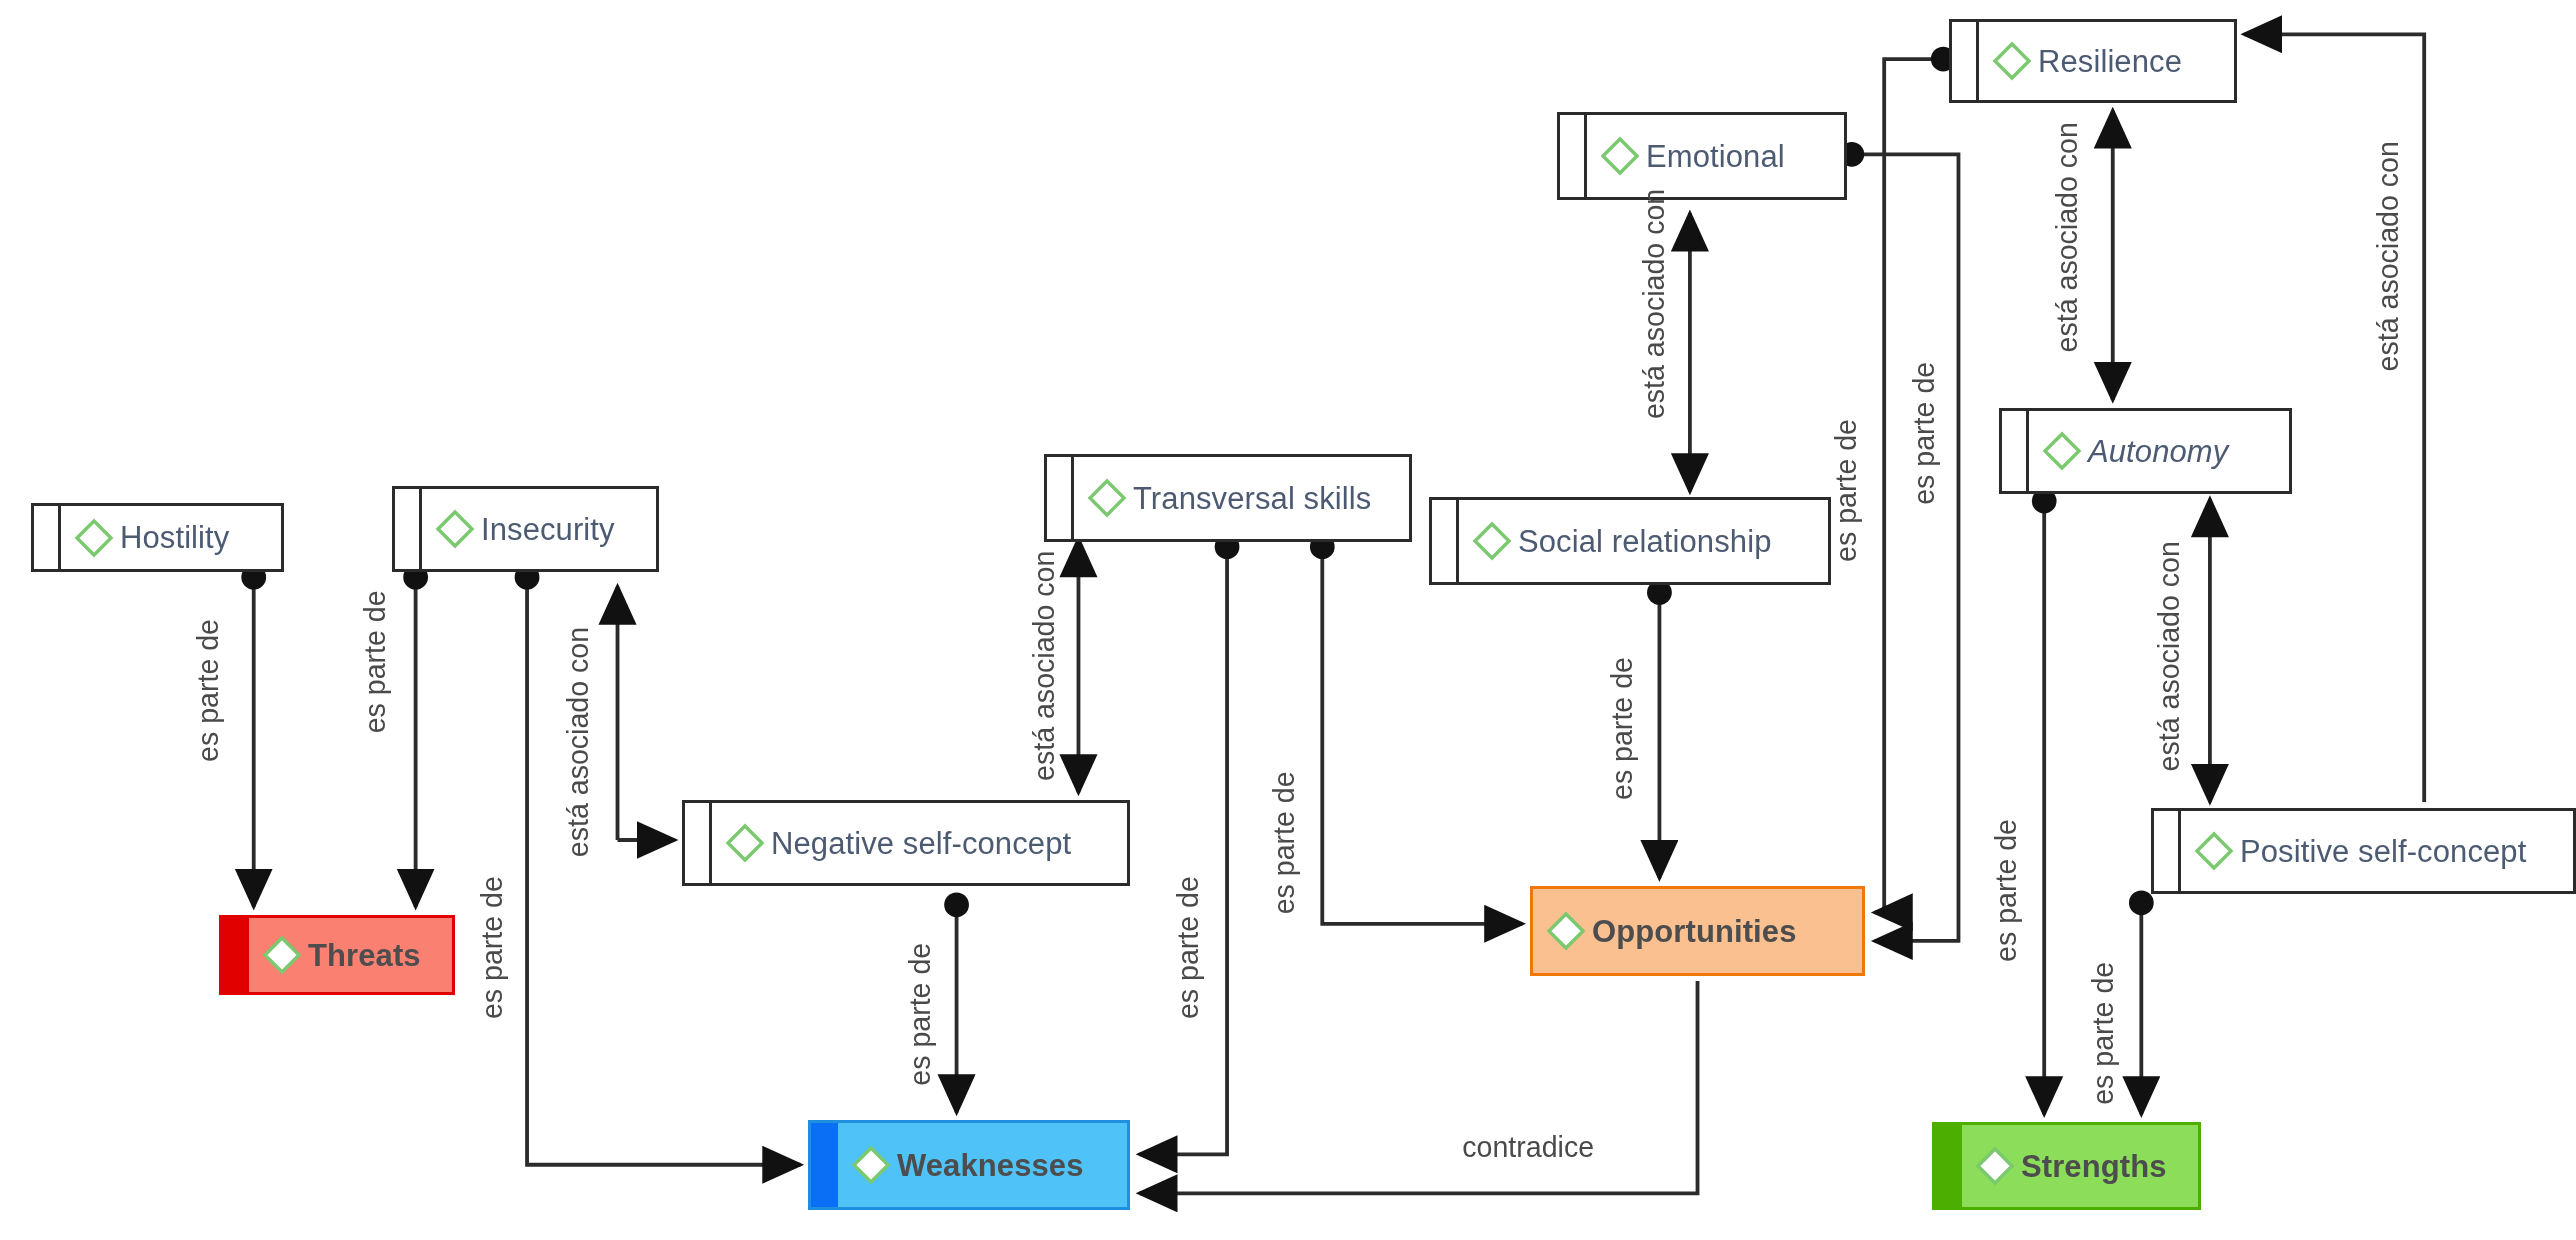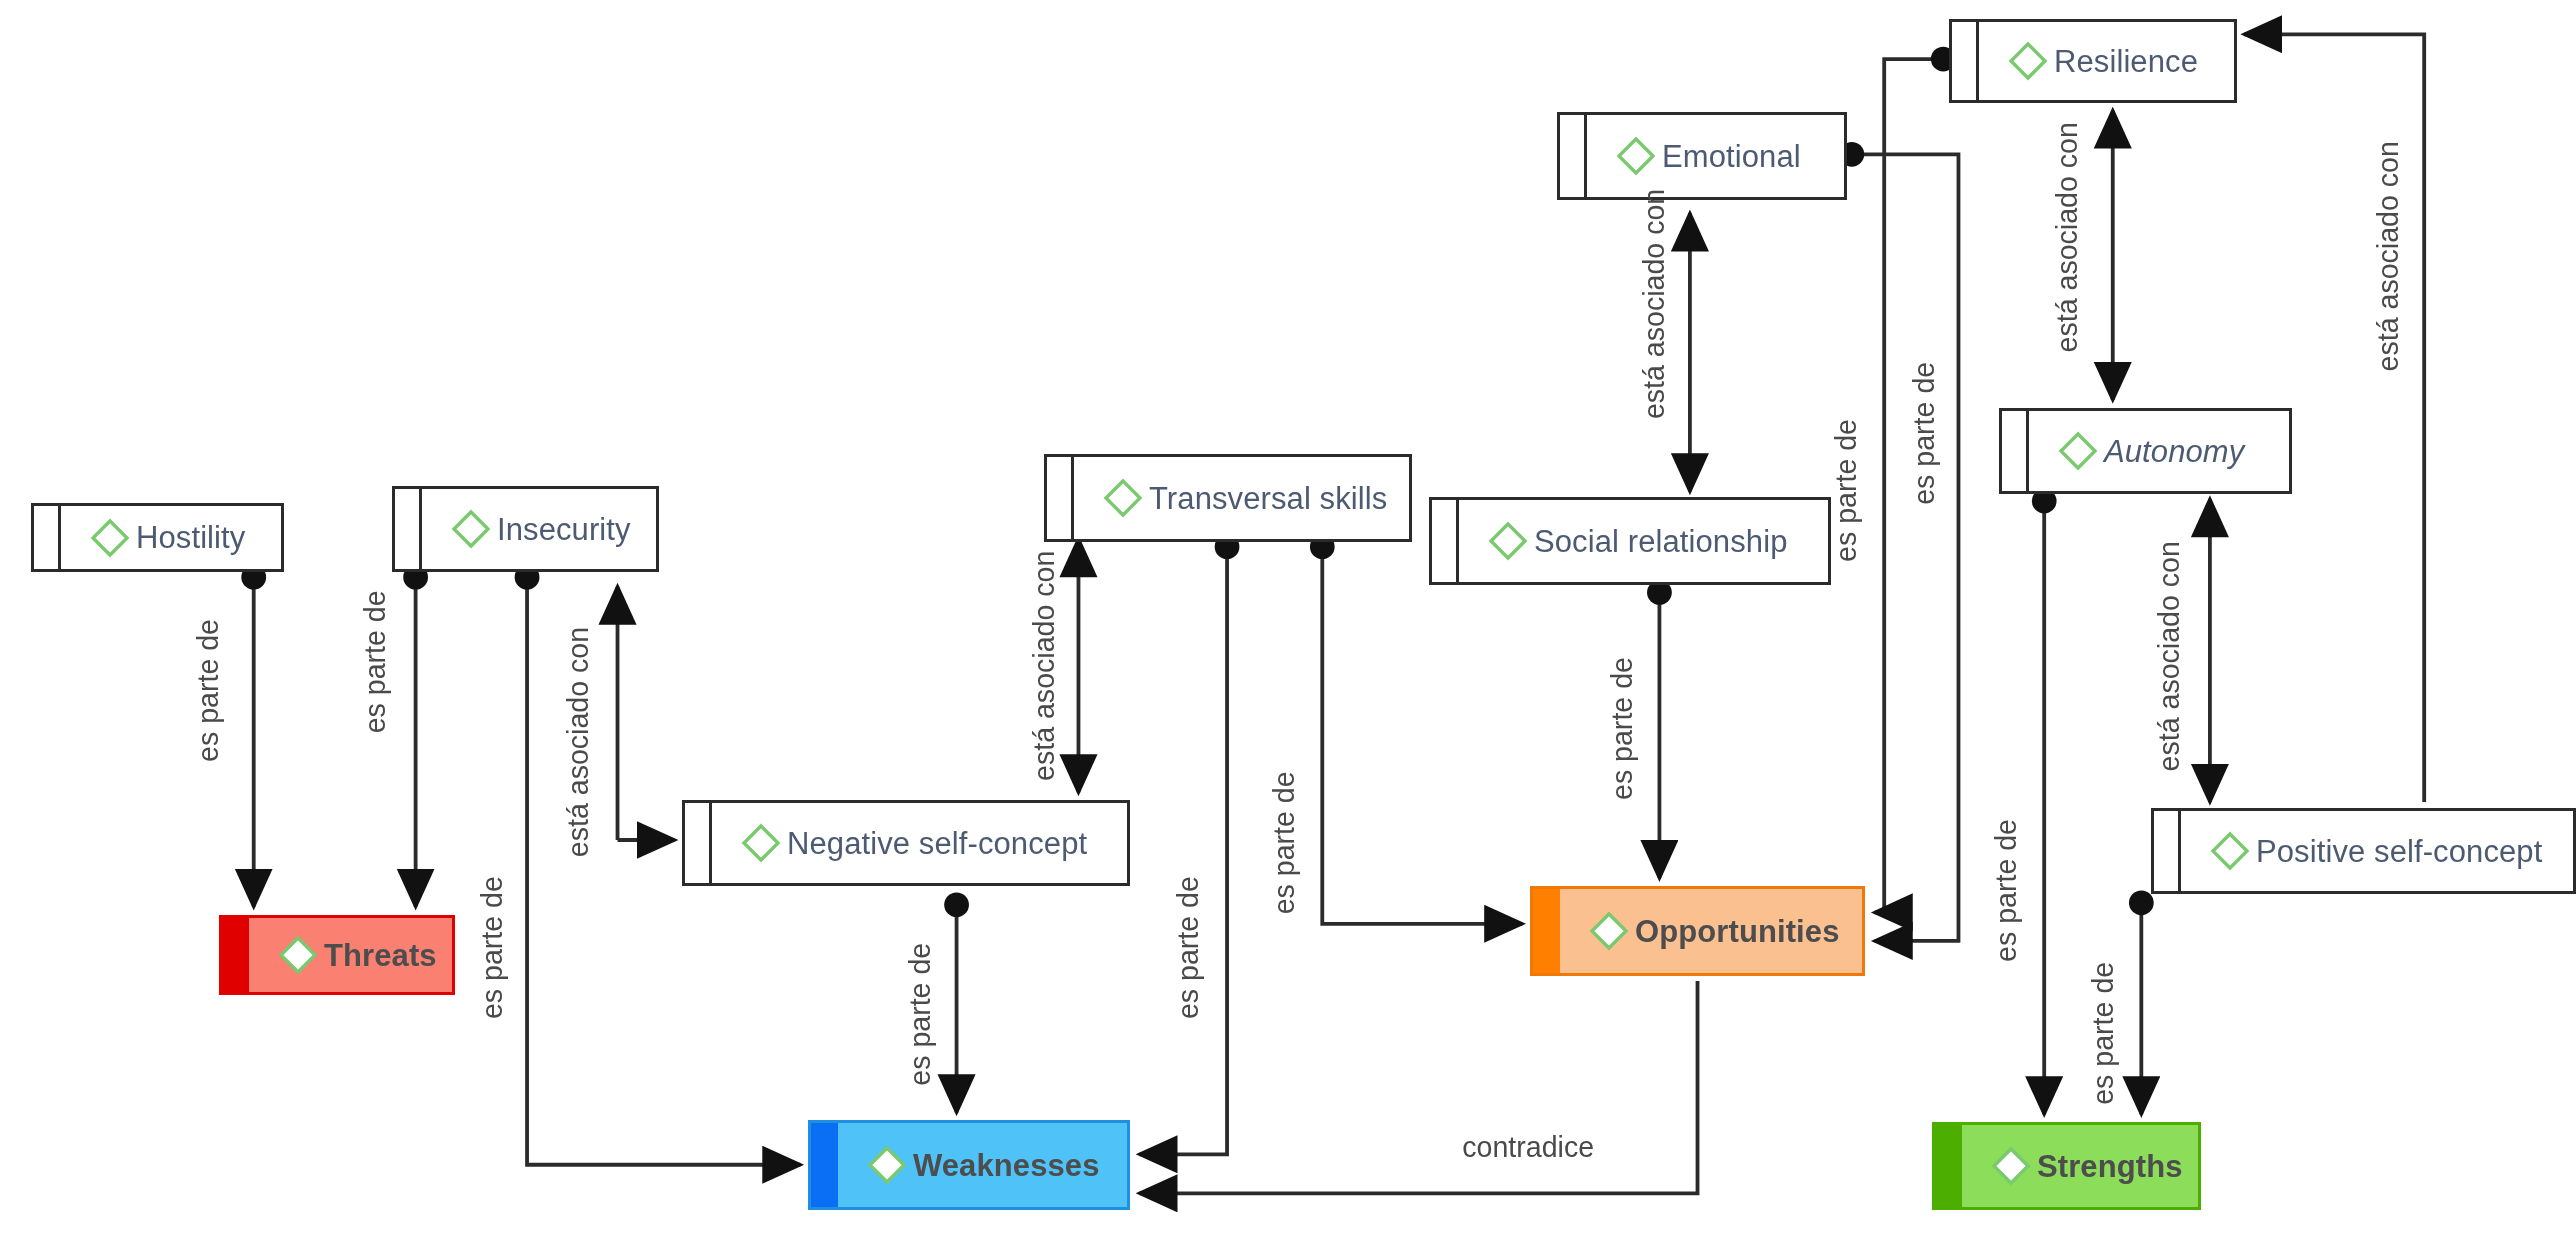--- a/index.html
+++ b/index.html
@@ -2,21 +2,21 @@
 <html><head>
 <meta charset="utf-8">
 <style>
   html,body{margin:0;padding:0;background:#ffffff;}
   body{width:2576px;height:1240px;font-family:"Liberation Sans",sans-serif;overflow:hidden;}
   #stage{position:relative;width:2576px;height:1240px;background:#fff;}
   svg#wires{position:absolute;left:0;top:0;width:2576px;height:1240px;}
   .edge-line{stroke:#2b2b2b;stroke-width:4;fill:none;}
   .edge-dot{fill:#111111;}
   .edge-label{font-family:"Liberation Sans",sans-serif;font-size:30px;fill:#4a4a4a;}
-  .node{position:absolute;box-sizing:border-box;display:flex;align-items:stretch;gap:16px;}
+  .node{position:absolute;box-sizing:border-box;display:flex;align-items:stretch;}
   .node .tab{width:27px;box-sizing:border-box;}
   .node .body{flex:1;display:flex;align-items:center;box-sizing:border-box;padding-left:13.3px;}
   .node .dia{width:40px;height:40px;flex:0 0 40px;margin-right:5.7px;}
   .node .lbl{font-size:31px;line-height:1;white-space:nowrap;letter-spacing:0.1px;}
   
   .n-plain{border:3.8px solid #2b2b2b;background:#ffffff;}
   .n-plain .tab{border-right:3.8px solid #2b2b2b;background:#ffffff;}
   .n-plain .lbl{color:#4c5a72;}
   
   .n-swot{border-width:3.8px;border-style:solid;}
@@ -233,21 +233,21 @@
   <div class="node n-swot n-weak" style="left:808px;top:1120px;width:322px;height:90px;">
     <div class="tab"></div>
     <div class="body">
       <svg class="dia" viewBox="0 0 40 40">
           <polygon points="20,3 37,20 20,37 3,20" fill="#ffffff" stroke="#7bc96f" stroke-width="3.4"></polygon>
         </svg>
       <span class="lbl">Weaknesses</span>
     </div>
   </div>
 
-  <div class="node n-swot n-opp" style="left:1530px;top:886px;width:335px;height:90px;">
+  <div class="node n-swot n-opp" style="left:1530px;top:886px;width:335px;height:90px;flex-direction:column;">
     <div class="tab"></div>
     <div class="body">
       <svg class="dia" viewBox="0 0 40 40">
           <polygon points="20,3 37,20 20,37 3,20" fill="#ffffff" stroke="#7bc96f" stroke-width="3.4"></polygon>
         </svg>
       <span class="lbl">Opportunities</span>
     </div>
   </div>
 
   <div class="node n-swot n-str" style="left:1932px;top:1122px;width:269px;height:88px;">

